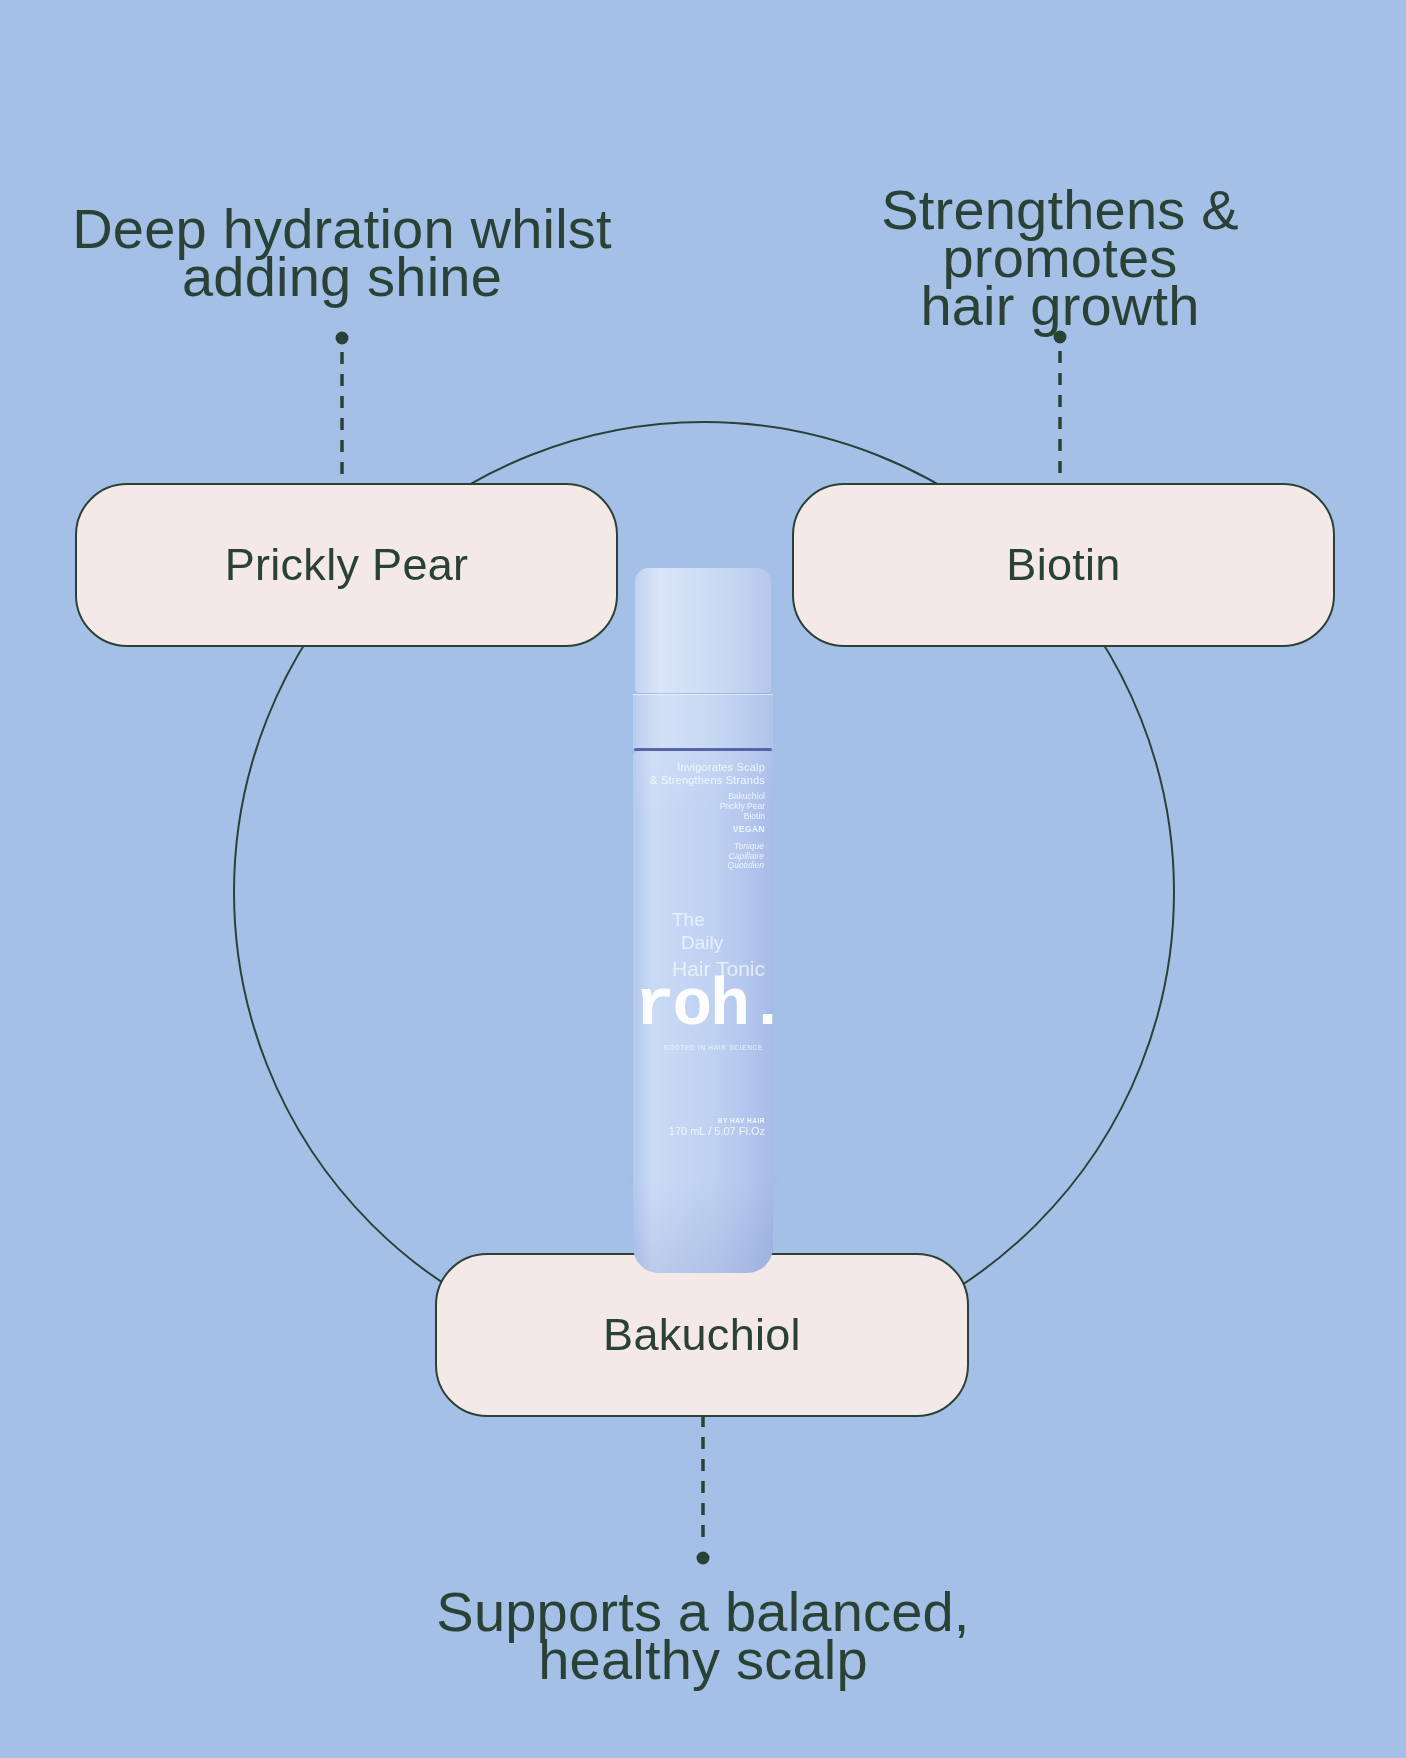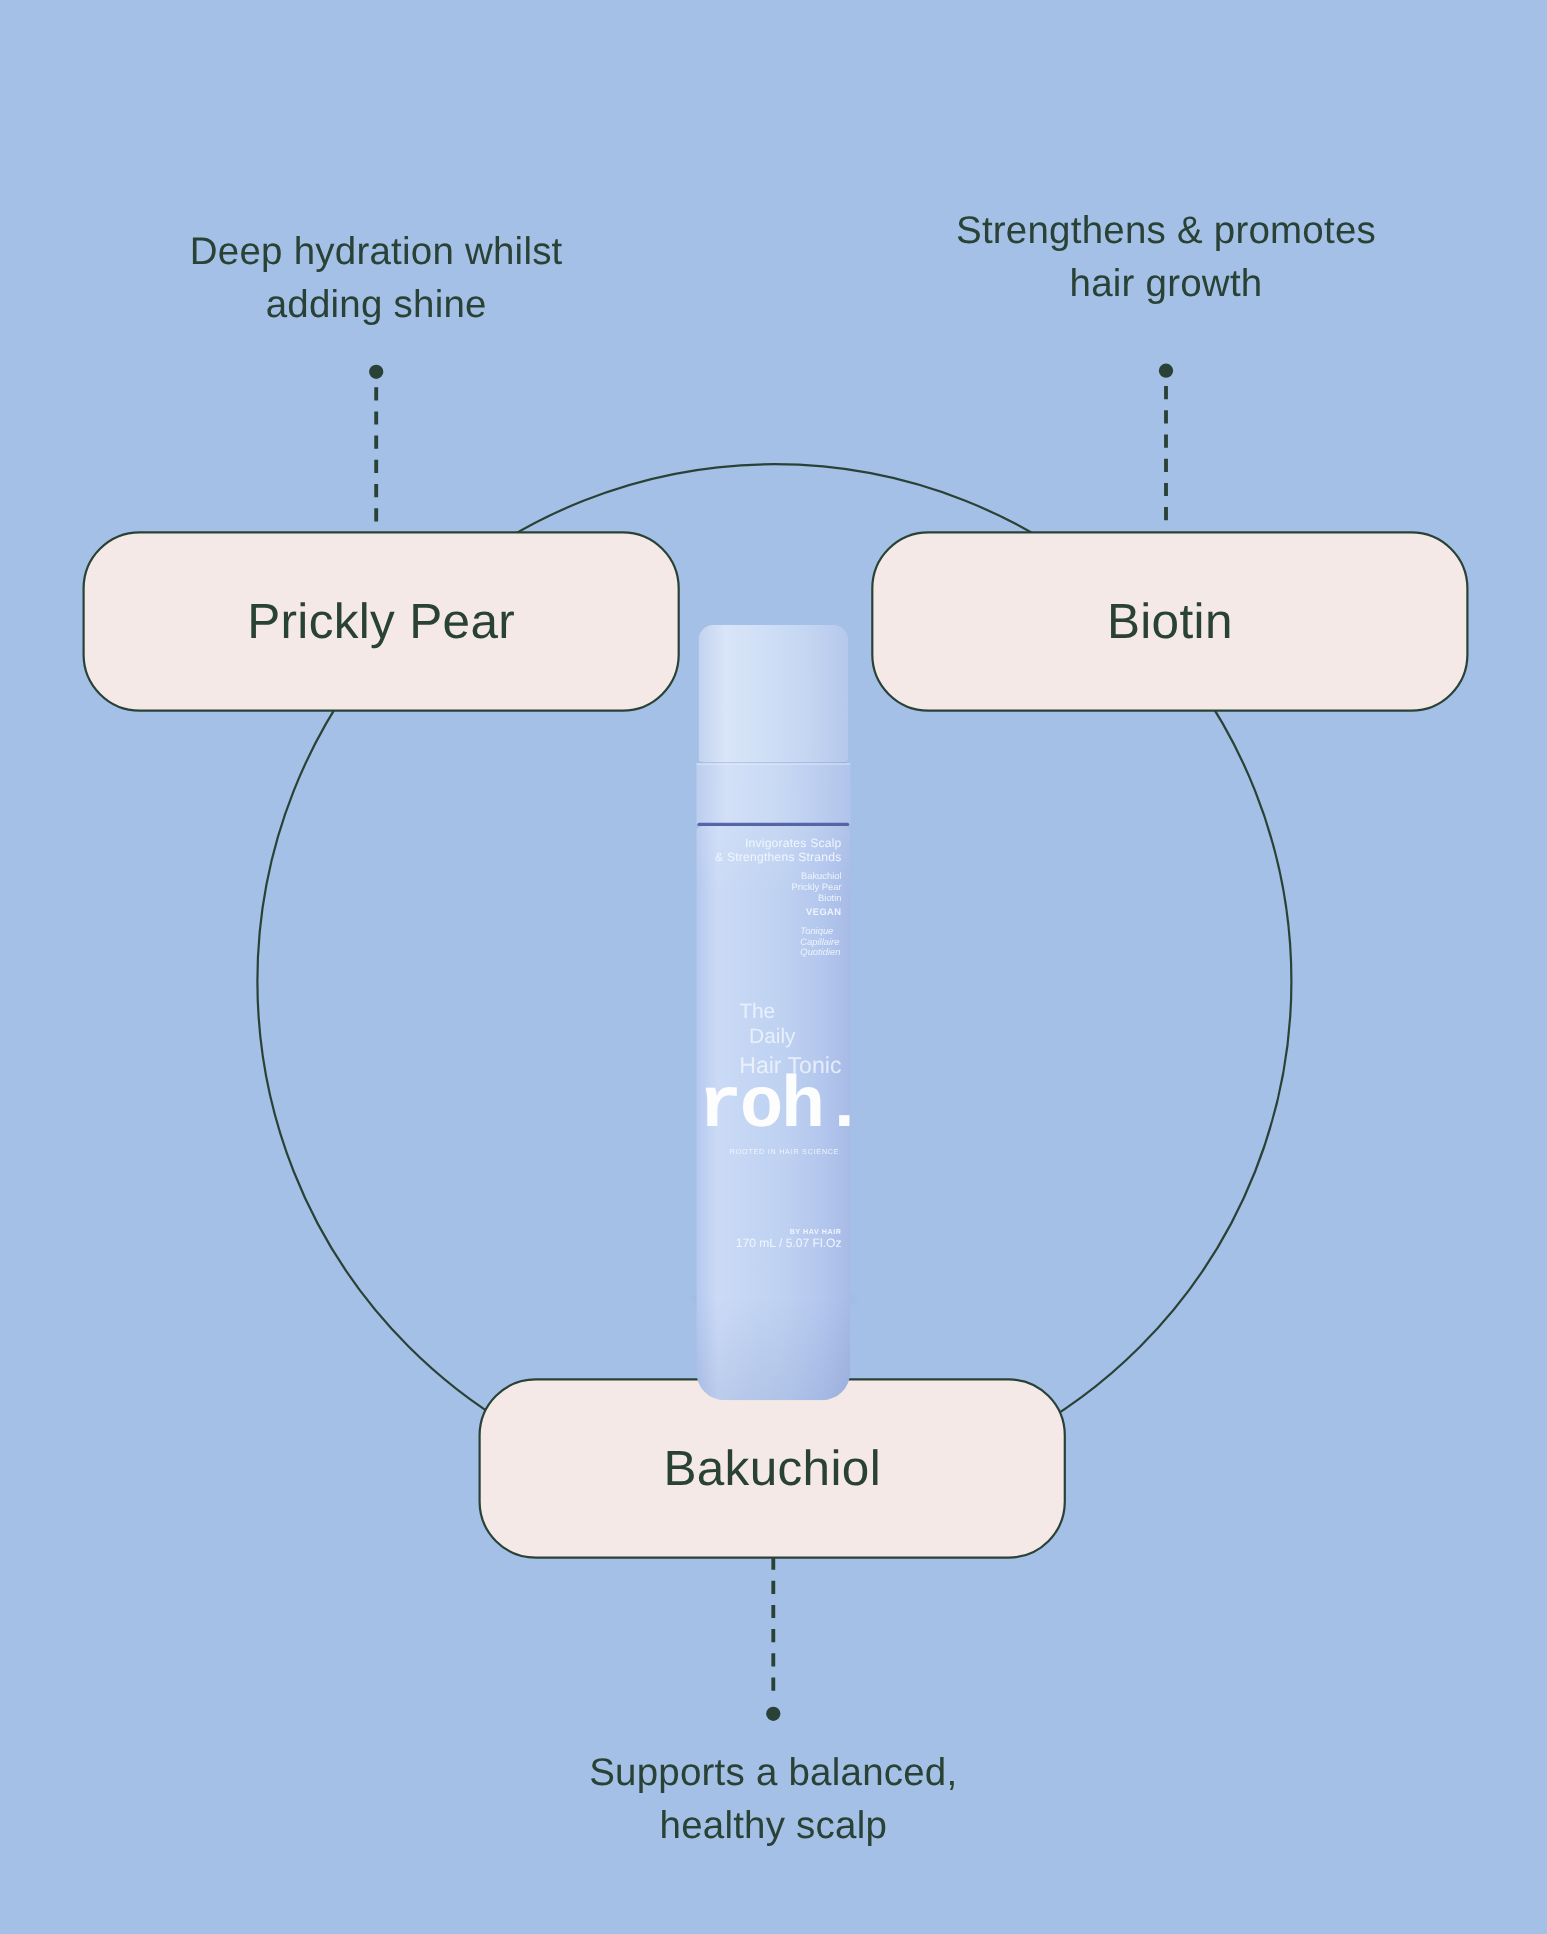--- a/index.html
+++ b/index.html
@@ -22,21 +22,21 @@
 
   
   .wire{position:absolute;left:0;top:0;width:1406px;height:1758px;z-index:1;}
   .wire .ring{fill:none;stroke:var(--ink);stroke-width:2;}
   .wire .dash{stroke:var(--ink);stroke-width:3.5;stroke-dasharray:12 10;fill:none;}
   .wire .dot{fill:var(--ink);stroke:none;}
 
   
   .note{
     position:absolute;width:560px;z-index:2;
-    color:var(--ink);font-size:35px;line-height:48px;
+    color:var(--ink);font-size:56px;line-height:48px;
     text-align:center;letter-spacing:0.2px;
   }
   .note-top-left{left:62px;top:205px;}
   .note-top-right{left:780px;top:186px;}
   .note-bottom{left:423px;top:1588px;}
 
   
   .pill{
     position:absolute;z-index:3;
     background:var(--pill-fill);
@@ -76,21 +76,21 @@
   .bottle-shadow{
     position:absolute;left:-10px;top:600px;width:160px;height:26px;z-index:-1;
     background:radial-gradient(ellipse at center, rgba(55,75,140,0.28) 0%, rgba(55,75,140,0) 70%);
   }
 
   
   .blabel{position:absolute;color:var(--label-white);}
   .claim{top:10px;right:8px;text-align:right;font-size:11px;line-height:13px;letter-spacing:0.2px;opacity:0.95;}
   .ing{top:40px;right:8px;text-align:right;font-size:8.5px;line-height:10px;opacity:0.92;}
   .vegan{margin-top:3px;font-weight:bold;letter-spacing:0.4px;}
-  .fr{top:91px;right:9px;font-size:8.5px;line-height:9.5px;font-style:italic;opacity:0.9;}
+  .fr{top:91px;right:9px;text-align:right;font-size:8.5px;line-height:9.5px;font-style:italic;opacity:0.9;}
   .product{top:157px;left:3px;text-align:left;font-size:19px;line-height:23px;opacity:0.78;margin-left:36px;}
   .product .indent{padding-left:9px;}
   .product .tonic{font-size:21px;margin-top:3px;opacity:1;}
   .brand{
     top:226px;left:2px;right:0;
     font-family:Liberation Mono, monospace;font-weight:bold;
     font-size:66px;line-height:60px;letter-spacing:-2px;
     color:#ffffff;opacity:0.97;
   }
   .tagline{top:293px;right:10px;font-size:6.5px;letter-spacing:0.7px;opacity:0.9;}

